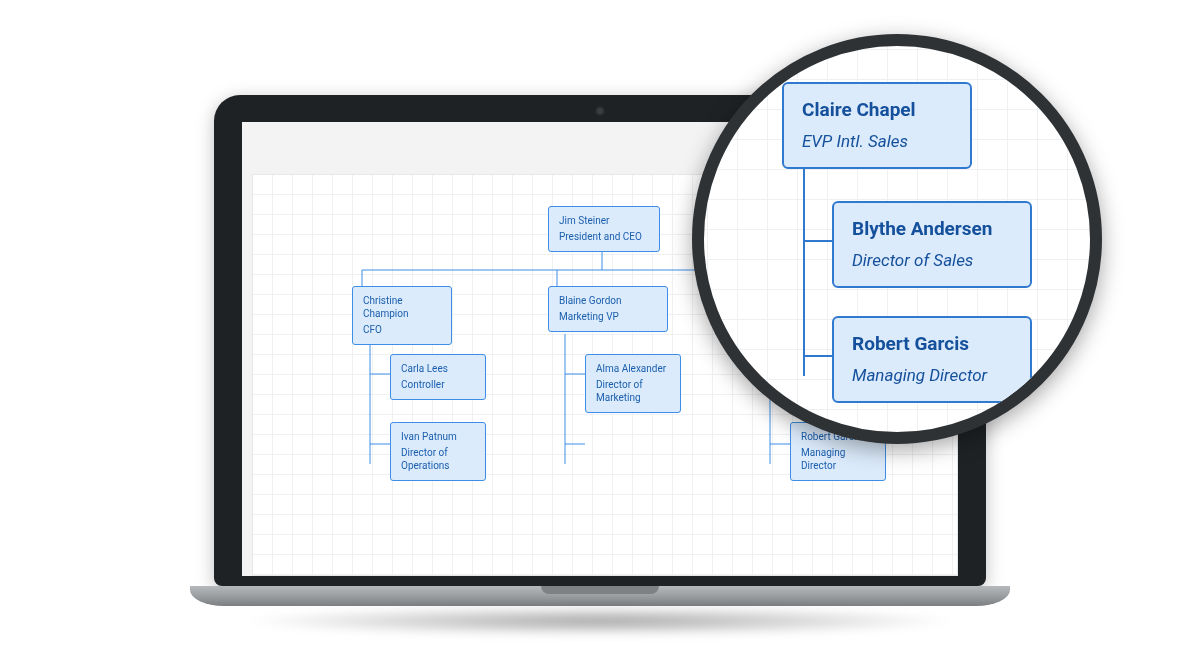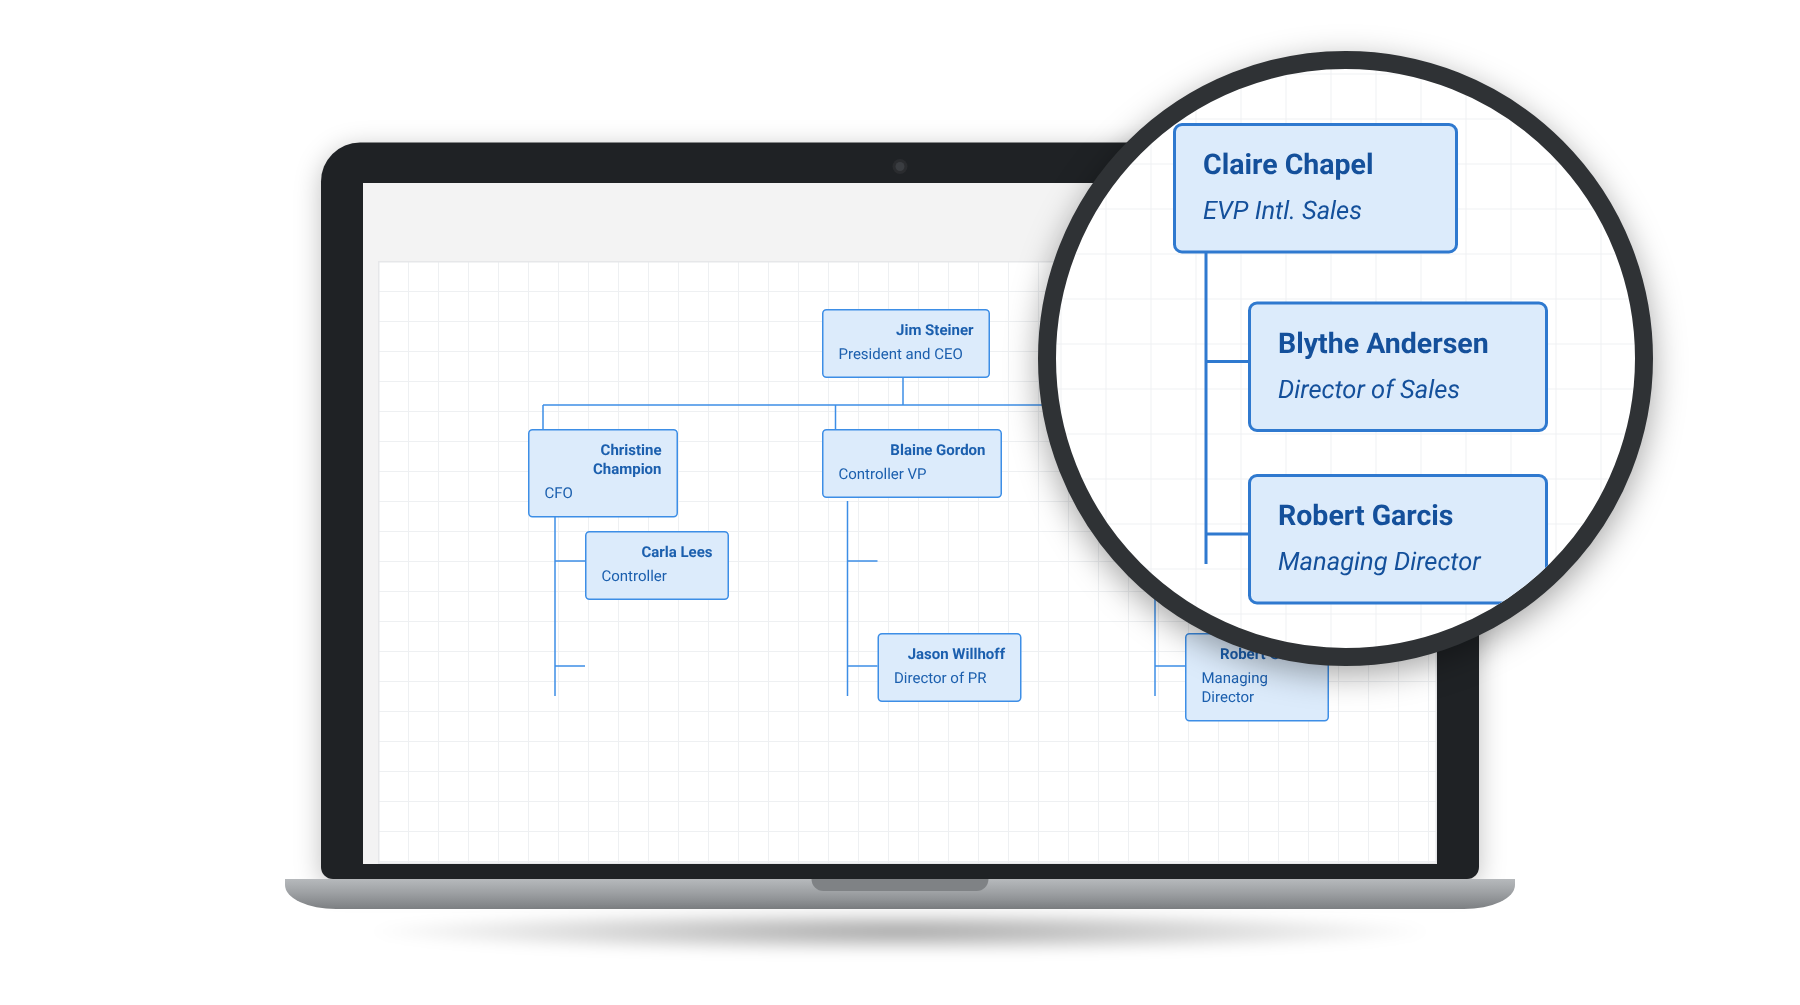--- a/index.html
+++ b/index.html
@@ -105,21 +105,21 @@
     position: absolute;
     border: 1px solid #3d8ee6;
     background: #dcebfb;
     border-radius: 3px;
     padding: 7px 10px 8px;
     box-sizing: border-box;
     font-size: 10px;
     line-height: 1.3;
     color: #1b5fae;
   }
-  .box .name  { font-weight: 700; display: block; text-align: right; }
+  .box .name  { font-weight: 400; display: block; }
   .box .title { display: block; margin-top: 3px; }
 
   
   .lens {
     position: absolute;
     left: 692px;
     top: 34px;
     width: 410px;
     height: 410px;
     border-radius: 50%;
@@ -188,28 +188,32 @@
       </div>
 
       <div class="box" style="left:100px; top:112px; width:100px;">
         <span class="name">Christine Champion</span>
         <span class="title">CFO</span>
       </div>
       <div class="box" style="left:138px; top:180px; width:96px;">
         <span class="name">Carla Lees</span>
         <span class="title">Controller</span>
       </div>
+      <div class="box" style="left:138px; top:248px; width:96px;">
+        <span class="name">Ivan Patnum</span>
+        <span class="title">Director of Operations</span>
+      </div>
 
       <div class="box" style="left:296px; top:112px; width:120px;">
         <span class="name">Blaine Gordon</span>
-        <span class="title">Controller VP</span>
-      </div>
-      <div class="box" style="left:333px; top:248px; width:96px;">
-        <span class="name">Jason Willhoff</span>
-        <span class="title">Director of PR</span>
+        <span class="title">Marketing VP</span>
+      </div>
+      <div class="box" style="left:333px; top:180px; width:96px;">
+        <span class="name">Alma Alexander</span>
+        <span class="title">Director of Marketing</span>
       </div>
 
       <div class="box" style="left:500px; top:112px; width:100px;">
         <span class="name">Claire Chapel</span>
         <span class="title">EVP Intl. Sales</span>
       </div>
       <div class="box" style="left:538px; top:180px; width:96px;">
         <span class="name">Blythe Andersen</span>
         <span class="title">Director of Sales</span>
       </div>

